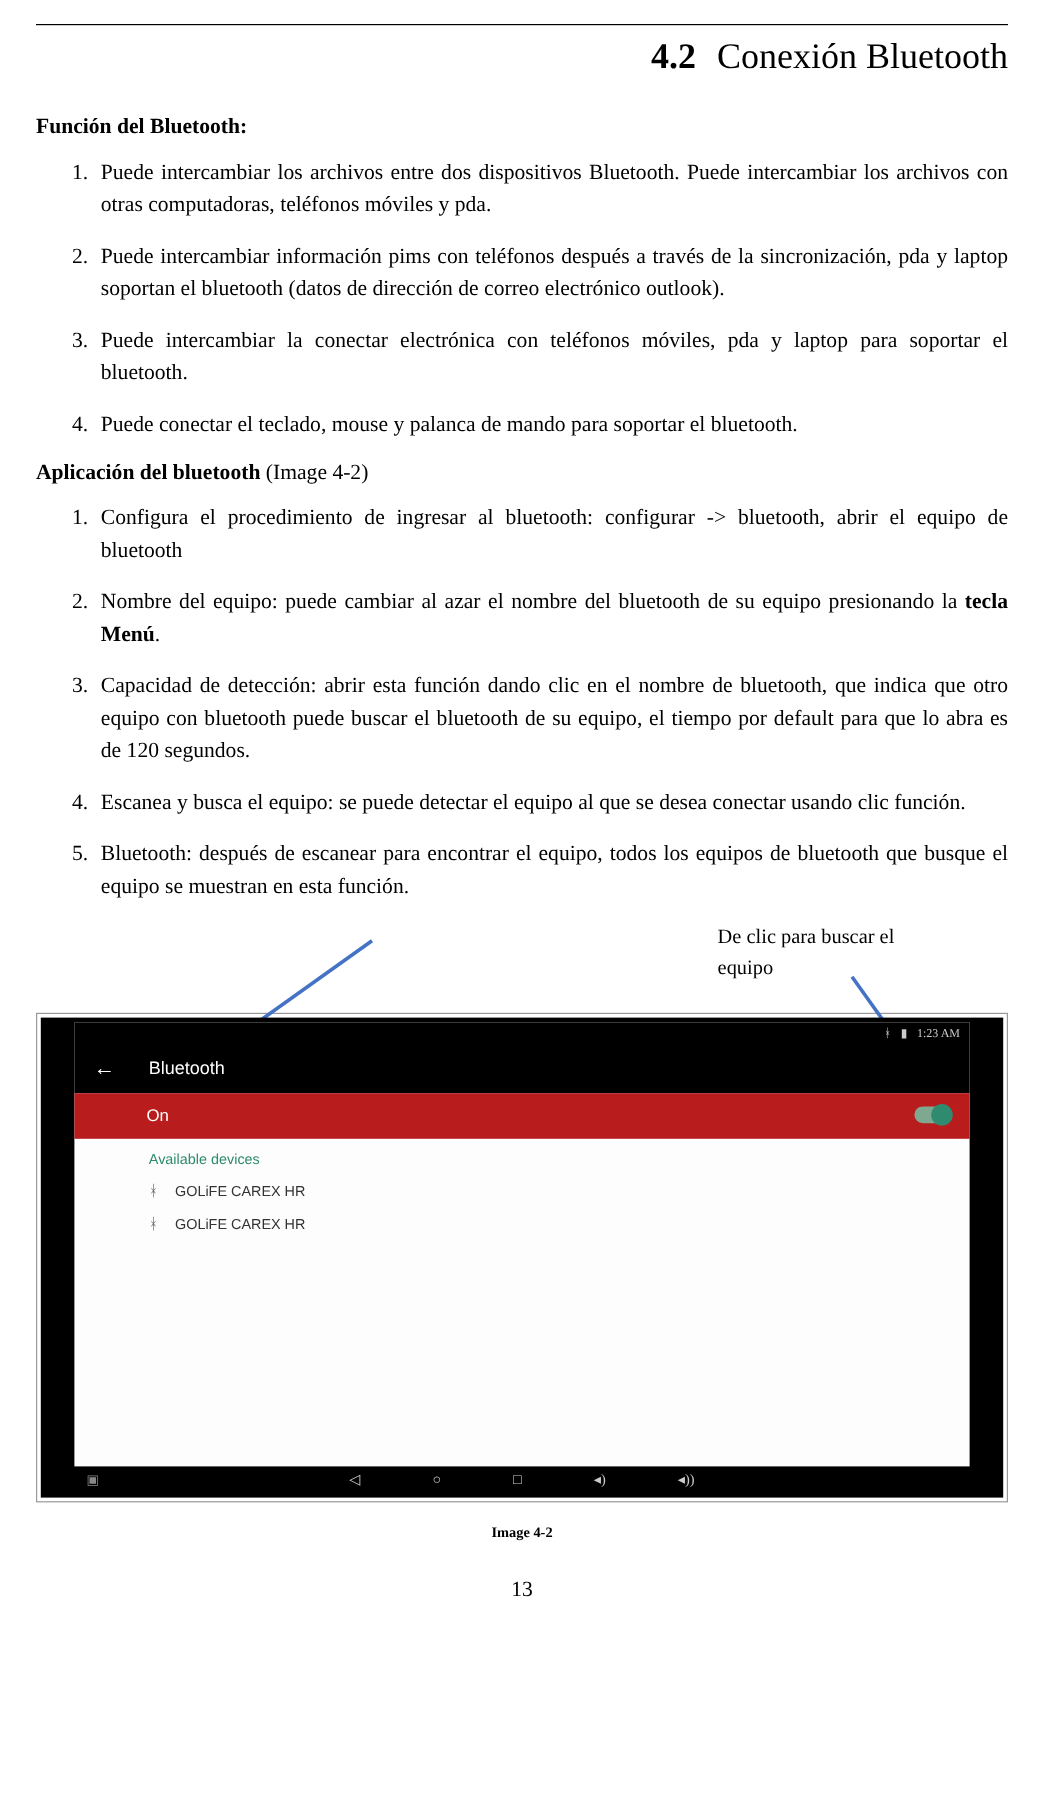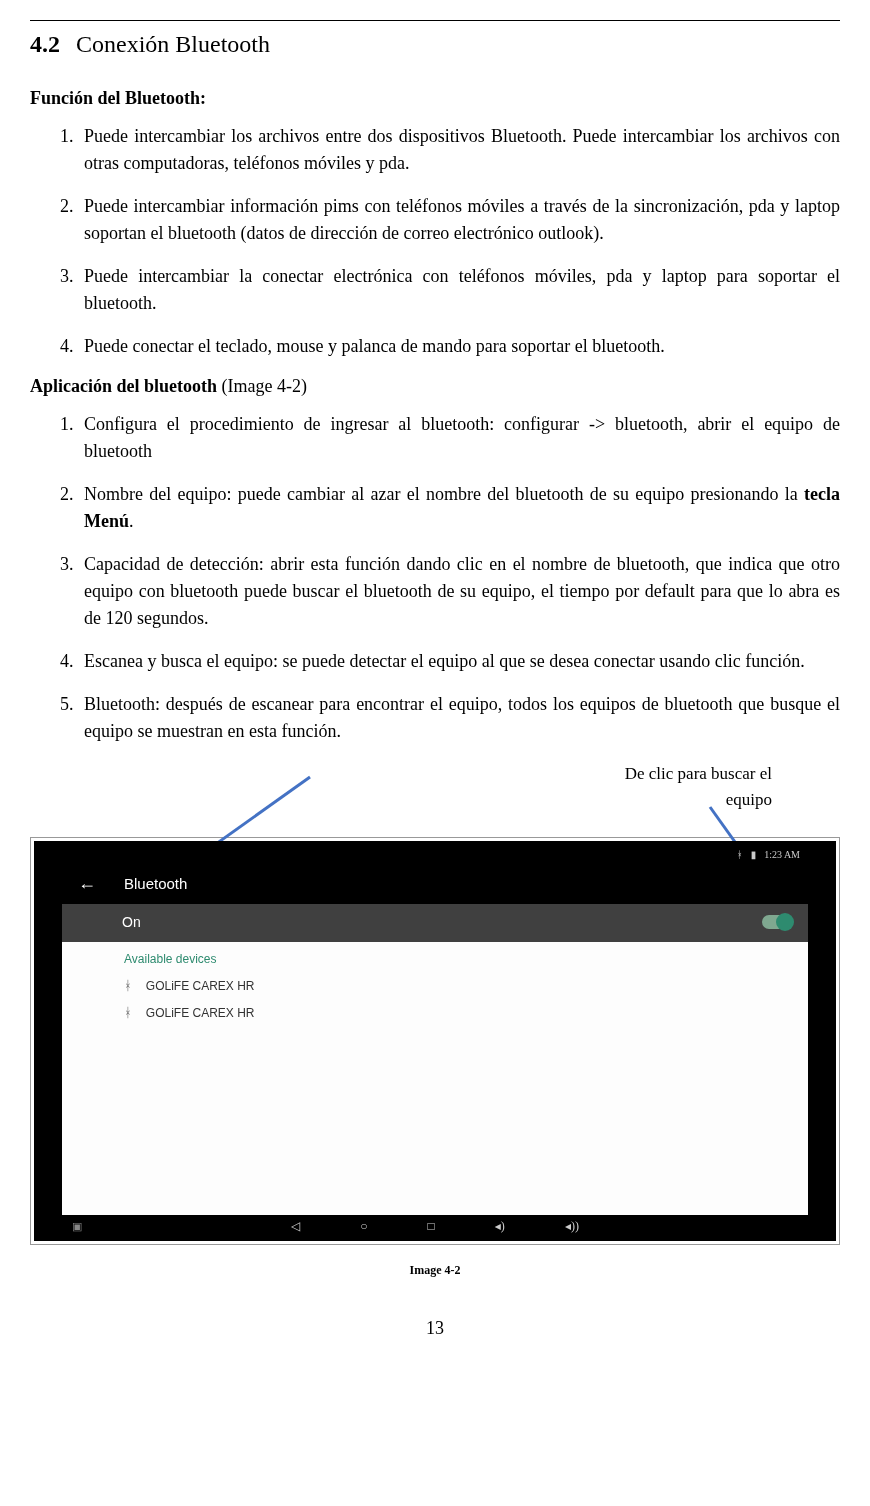--- a/index.html
+++ b/index.html
@@ -10,23 +10,24 @@
     color: #000;
     width: 870px;
     box-sizing: border-box;
   }
   hr.top-rule {
     border: none;
     border-top: 1px solid #000;
     margin: 0 0 10px 0;
   }
   h2.section-title {
-    font-size: 24px;
+    font-size: 30px;
     font-weight: normal;
     margin: 10px 0 30px 0;
+    text-align: right;
   }
   h2.section-title .section-num {
     font-weight: bold;
     margin-right: 10px;
   }
   .subheading {
     font-weight: bold;
     margin: 10px 0 14px 0;
   }
   .subheading .light {
@@ -54,24 +55,24 @@
   .callout-left {
     position: absolute;
     left: 0;
     top: 0;
     width: 200px;
     text-align: left;
     line-height: 1.5;
   }
   .callout-right {
     position: absolute;
-    right: 68px;
+    right: 52px;
     top: 0;
     width: 190px;
-    text-align: right;
+    text-align: left;
     line-height: 1.5;
   }
   .arrow-svg {
     position: absolute;
     top: 0;
     left: 0;
     pointer-events: none;
   }
   .device-shot {
     border: 1px solid #999;
@@ -113,21 +114,21 @@
     padding: 10px 16px;
     display: flex;
     align-items: center;
   }
   .back-arrow {
     color: #fff;
     margin-right: 28px;
     font-size: 18px;
   }
   .bt-onrow {
-    background: #404040;
+    background: #b91c1c;
     color: #fff;
     font-family: Arial, sans-serif;
     font-size: 14px;
     padding: 10px 16px 12px 60px;
     display: flex;
     justify-content: space-between;
     align-items: center;
   }
   .toggle {
     width: 30px;
@@ -191,39 +192,39 @@
     font-size: 11px;
   }
   .image-caption {
     text-align: center;
     font-weight: bold;
     margin-top: 18px;
     font-size: 12px;
   }
   .page-num {
     text-align: center;
-    margin-top: 40px;
+    margin-top: 29px;
     font-size: 18px;
   }
 </style>
 </head>
 <body>
 
 <hr class="top-rule">
 
 <h2 class="section-title">
   <span class="section-num">4.2</span>
   <span>Conexión Bluetooth</span>
 </h2>
 
 <div class="subheading">Función del Bluetooth:</div>
 
 <ol>
   <li>Puede intercambiar los archivos entre dos dispositivos Bluetooth. Puede intercambiar los archivos con otras computadoras, teléfonos móviles y pda.</li>
-  <li>Puede intercambiar información pims con teléfonos móviles a través de la sincronización, pda y laptop soportan el bluetooth (datos de dirección de correo electrónico outlook).</li>
+  <li>Puede intercambiar información pims con teléfonos después a través de la sincronización, pda y laptop soportan el bluetooth (datos de dirección de correo electrónico outlook).</li>
   <li>Puede intercambiar la conectar electrónica con teléfonos móviles, pda y laptop para soportar el bluetooth.</li>
   <li>Puede conectar el teclado, mouse y palanca de mando para soportar el bluetooth.</li>
 </ol>
 
 <div class="subheading">
   <span>Aplicación del bluetooth</span><span class="light"> (Image 4-2)</span>
 </div>
 
 <ol>
   <li><span>Configura el procedimiento de ingresar al bluetooth: configurar -&gt; bluetooth, abrir el equipo de bluetooth</span></li>

